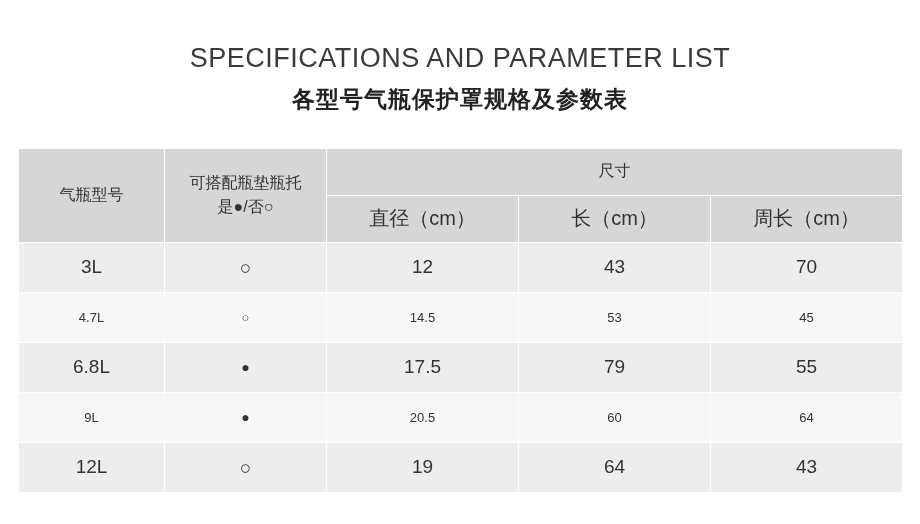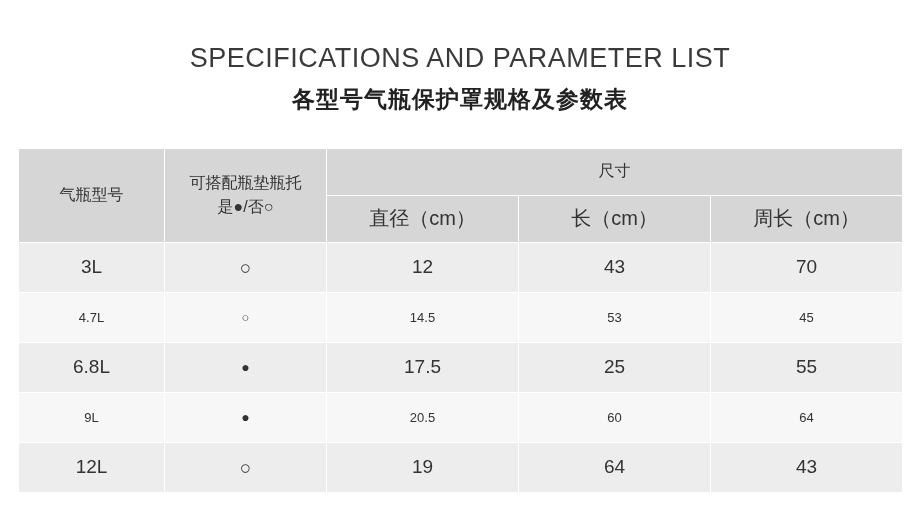--- a/index.html
+++ b/index.html
@@ -141,21 +141,21 @@
           <td>4.7L</td>
           <td class="mark">○</td>
           <td>14.5</td>
           <td>53</td>
           <td>45</td>
         </tr>
         <tr class="row-a">
           <td>6.8L</td>
           <td class="mark filled">●</td>
           <td>17.5</td>
-          <td>25</td>
+          <td>79</td>
           <td>55</td>
         </tr>
         <tr class="row-b">
           <td>9L</td>
           <td class="mark filled">●</td>
           <td>20.5</td>
           <td>60</td>
           <td>64</td>
         </tr>
         <tr class="row-a">

